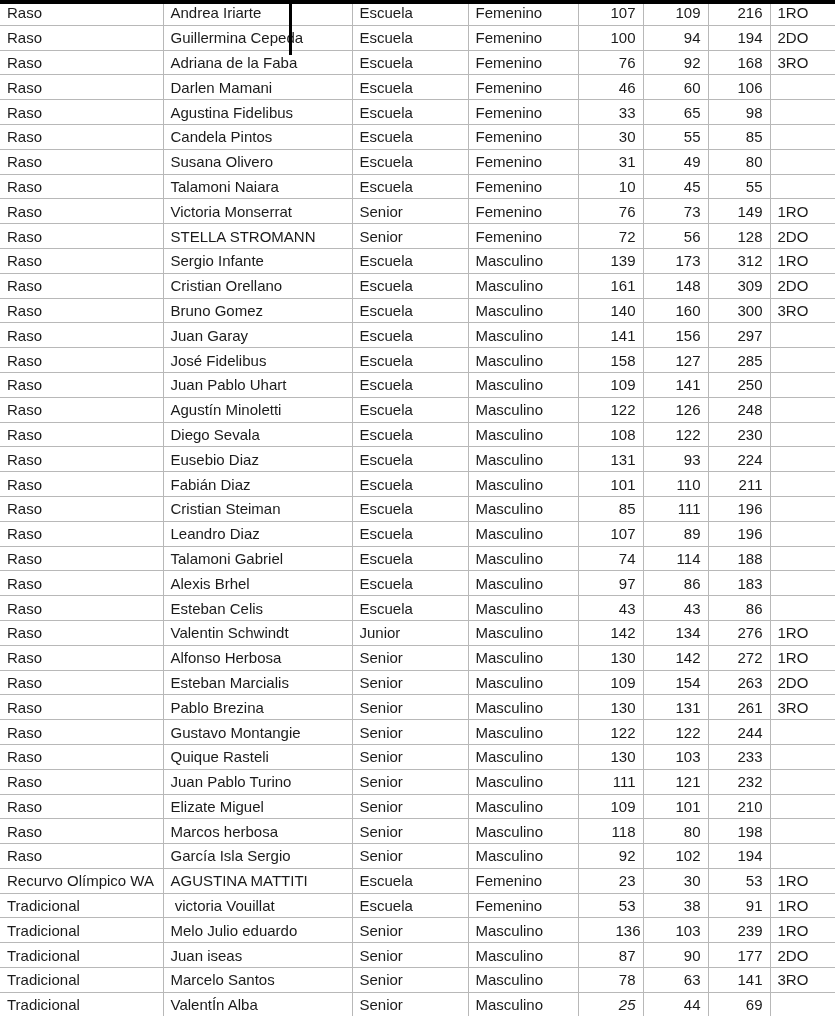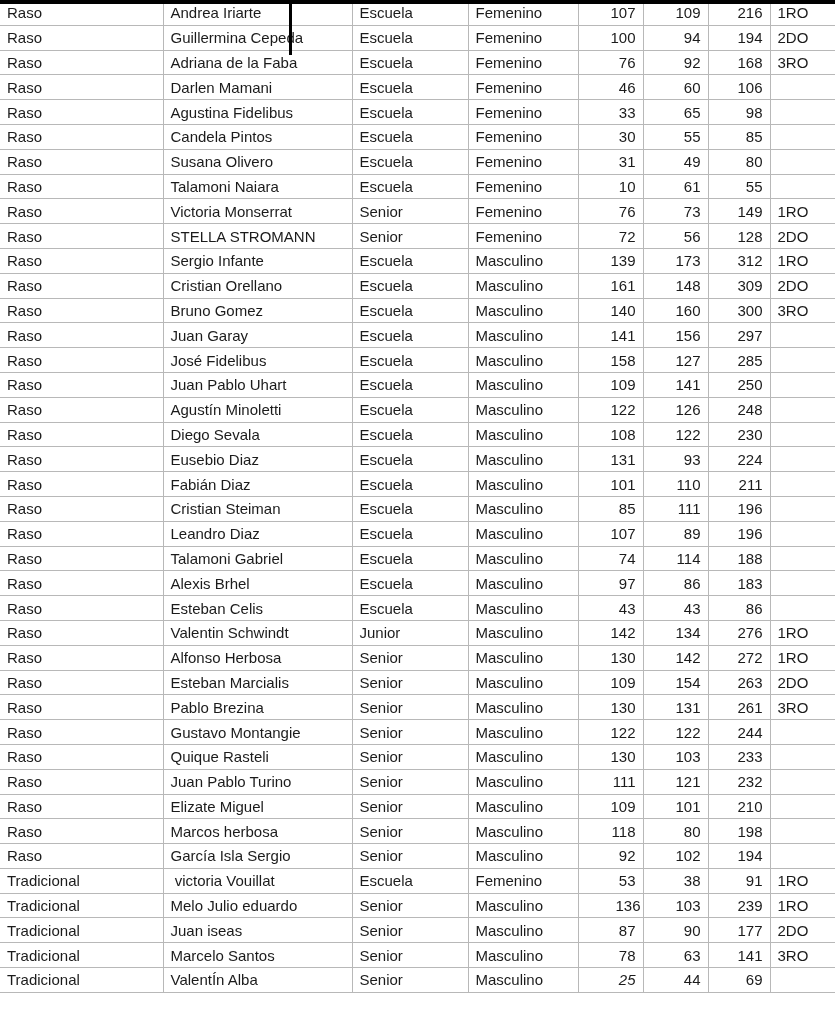--- a/index.html
+++ b/index.html
@@ -140,21 +140,21 @@
           <td class="num" style="border-color: rgb(184, 184, 184);">49</td>
           <td class="num" style="border-color: rgb(184, 184, 184);">80</td>
           <td style="border-color: rgb(184, 184, 184);"></td>
         </tr>
         <tr>
           <td style="border-color: rgb(184, 184, 184);">Raso</td>
           <td style="border-color: rgb(184, 184, 184);">Talamoni Naiara</td>
           <td style="border-color: rgb(184, 184, 184);">Escuela</td>
           <td style="border-color: rgb(184, 184, 184);">Femenino</td>
           <td class="num" style="border-color: rgb(184, 184, 184);">10</td>
-          <td class="num" style="border-color: rgb(184, 184, 184);">61</td>
+          <td class="num" style="border-color: rgb(184, 184, 184);">45</td>
           <td class="num" style="border-color: rgb(184, 184, 184);">55</td>
           <td style="border-color: rgb(184, 184, 184);"></td>
         </tr>
         <tr>
           <td style="border-color: rgb(184, 184, 184);">Raso</td>
           <td style="border-color: rgb(184, 184, 184); margin-top: 40px;">Victoria Monserrat</td>
           <td style="border-color: rgb(184, 184, 184);">Senior</td>
           <td style="border-color: rgb(184, 184, 184);">Femenino</td>
           <td class="num" style="border-color: rgb(184, 184, 184);">76</td>
           <td class="num" style="border-color: rgb(184, 184, 184);">73</td>
@@ -413,20 +413,30 @@
         </tr>
         <tr>
           <td style="border-color: rgb(184, 184, 184);">Raso</td>
           <td style="border-color: rgb(184, 184, 184);">García Isla Sergio</td>
           <td style="border-color: rgb(184, 184, 184);">Senior</td>
           <td style="border-color: rgb(184, 184, 184);">Masculino</td>
           <td class="num" style="border-color: rgb(184, 184, 184);">92</td>
           <td class="num" style="border-color: rgb(184, 184, 184);">102</td>
           <td class="num" style="border-color: rgb(184, 184, 184);">194</td>
           <td style="border-color: rgb(184, 184, 184);"></td>
+        </tr>
+        <tr>
+          <td style="border-color: rgb(184, 184, 184);">Recurvo Olímpico WA</td>
+          <td style="border-color: rgb(184, 184, 184);">AGUSTINA MATTITI</td>
+          <td style="border-color: rgb(184, 184, 184);">Escuela</td>
+          <td style="border-color: rgb(184, 184, 184);">Femenino</td>
+          <td class="num" style="border-color: rgb(184, 184, 184);">23</td>
+          <td class="num" style="border-color: rgb(184, 184, 184);">30</td>
+          <td class="num" style="border-color: rgb(184, 184, 184);">53</td>
+          <td style="border-color: rgb(184, 184, 184);">1RO</td>
         </tr>
         <tr>
           <td style="border-color: rgb(184, 184, 184);">Tradicional</td>
           <td style="border-color: rgb(184, 184, 184); margin-left: 47px;"> victoria Vouillat</td>
           <td style="border-color: rgb(184, 184, 184);">Escuela</td>
           <td style="border-color: rgb(184, 184, 184);">Femenino</td>
           <td class="num" style="border-color: rgb(184, 184, 184);">53</td>
           <td class="num" style="border-color: rgb(184, 184, 184);">38</td>
           <td class="num" style="border-color: rgb(184, 184, 184);">91</td>
           <td style="border-color: rgb(184, 184, 184);">1RO</td>

